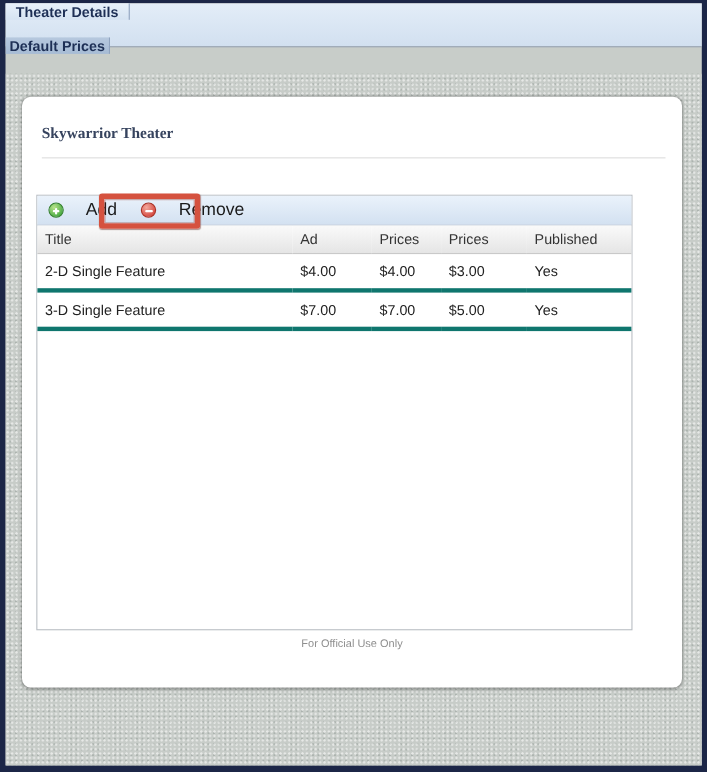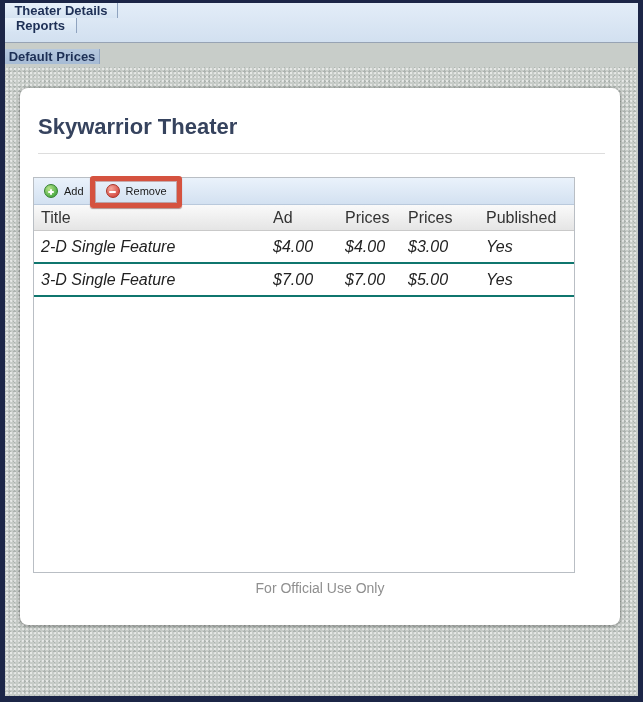--- a/index.html
+++ b/index.html
@@ -72,22 +72,23 @@
     position:absolute;
     left:15px;top:85px;
     width:600px;height:537px;
     background:#ffffff;
     border-radius:8px;
     box-shadow:0 1px 4px rgba(0,0,0,.35), 0 0 0 1px rgba(0,0,0,.06);
   }
   .card h1{
     margin:0;
     padding:26px 0 0 18px;
-    font-size:22px;font-weight:bold;color:#36435e;
+    font-size:14px;font-weight:bold;color:#36435e;
     letter-spacing:0;
+    font-family:Liberation Serif, serif;
   }
   .card .rule{
     margin:13px 15px 0 18px;
     border-top:1px solid #dddddd;
     height:0;
   }
   .grid{
     position:absolute;
     left:13px;top:89px;
     width:542px;height:396px;
@@ -97,22 +98,22 @@
   }
   .toolbar{
     height:26px;
     background:linear-gradient(#eaf2fb,#d3e1f1);
     border-bottom:1px solid #b9c9dc;
     display:flex;align-items:center;
     padding-left:6px;
     gap:14px;
   }
   .tool-btn{
-    display:inline-flex;align-items:center;gap:6px;
-    font-size:11px;color:#1a1a1a;
+    display:inline-flex;align-items:center;gap:20px;
+    font-size:16px;color:#1a1a1a;
     padding:2px 4px;cursor:pointer;
   }
   .circle-icon{
     width:14px;height:14px;border-radius:50%;
     position:relative;display:inline-block;
     box-sizing:border-box;
   }
   .icon-add{
     background:radial-gradient(circle at 35% 30%,#b8e38a,#54b04a 70%,#3f9038);
     border:1px solid #35802f;
@@ -125,65 +126,63 @@
   .icon-remove{
     background:radial-gradient(circle at 35% 30%,#f3a89c,#d9534a 70%,#bb3a2e);
     border:1px solid #a93226;
   }
   .icon-remove::before{
     content:"";position:absolute;background:#ffffff;border-radius:1px;
     left:2.5px;top:5.5px;width:7px;height:2px;
   }
   table.prices{
     width:100%;border-collapse:collapse;table-layout:fixed;
-    font-size:16px;color:#222;
+    font-size:13px;color:#222;
   }
   table.prices col.c0{width:232px;}
   table.prices col.c1{width:72px;}
   table.prices col.c2{width:63px;}
   table.prices col.c3{width:78px;}
   table.prices th{
     height:25px;
     background:linear-gradient(#fafafa,#e5e5e5);
     border-bottom:1px solid #c9c9c9;
     font-weight:normal;color:#333;
     text-align:left;padding:0 0 0 7px;
   }
   table.prices td{
     height:31px;
-    border-bottom:2px solid #0f766e;
+    border-bottom:4px solid #0f766e;
     padding:0 0 0 7px;
     background:#ffffff;
-    font-style:italic;
   }
   table.prices tr.alt td{background:#f7f7f7;}
   .footer-note{
     position:absolute;left:0;right:0;top:492px;
     text-align:center;
-    font-size:14px;color:#8f8f8f;
+    font-size:10px;color:#8f8f8f;
   }
   .highlight-box{
     position:absolute;
     left:85px;top:173px;
     width:92px;height:32px;
     box-sizing:border-box;
     border:5px solid #d5523f;
     border-radius:3px;
     box-shadow:0 1px 1px rgba(90,20,10,.45), inset 0 0 0 1px rgba(140,40,25,.35);
     pointer-events:none;
   }
 </style>
 </head>
 <body>
 
 <div class="stage">
 
   <div class="tabbar">
     <div class="tab t0">Theater Details</div>
-    <div class="tab t1">Reports</div>
     <div class="tab t2 active">Default Prices</div>
   </div>
 
   <div class="backdrop"></div>
 
   <div class="card">
     <h1>Skywarrior Theater</h1>
     <div class="rule"></div>
 
     <div class="grid">

